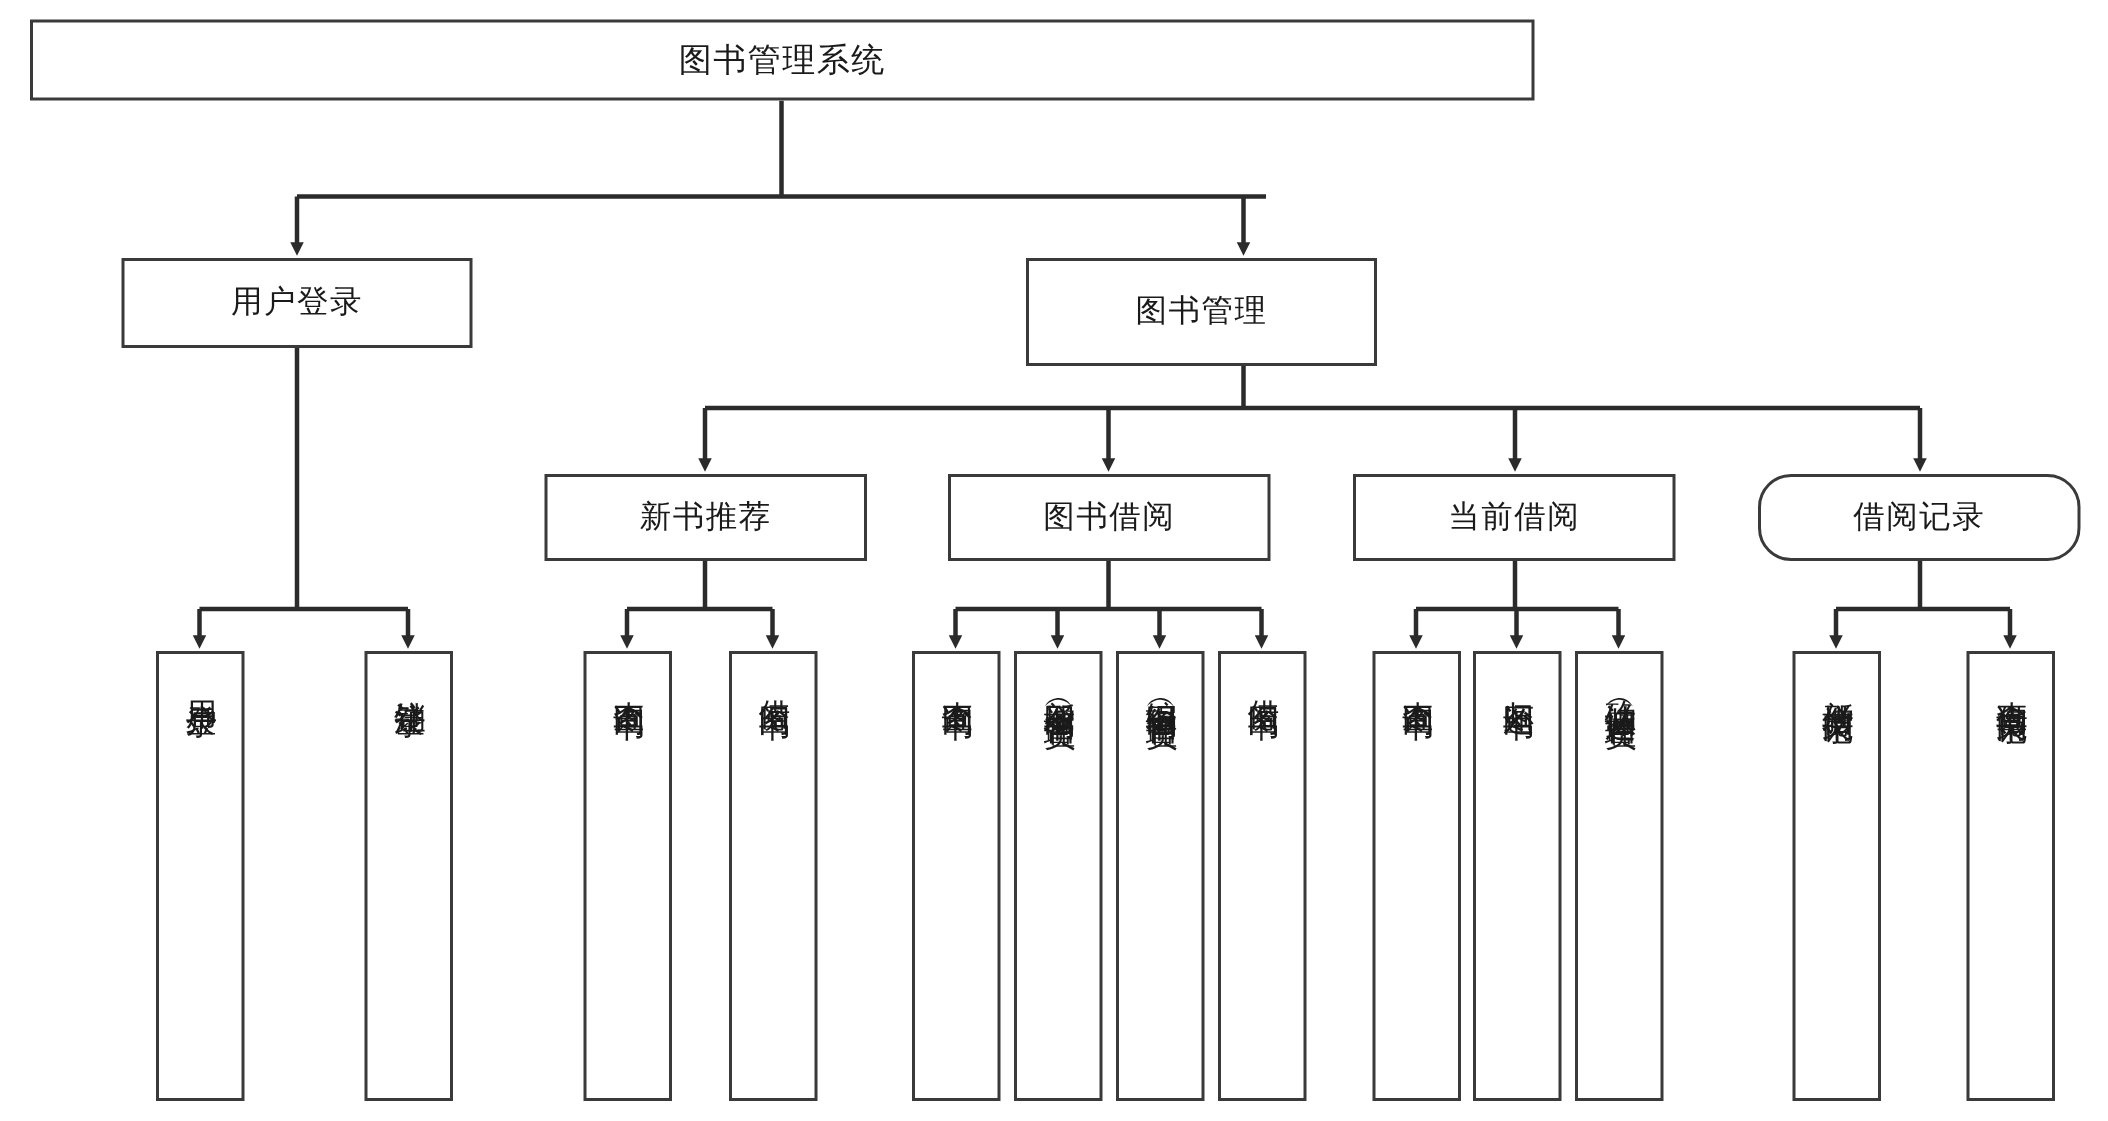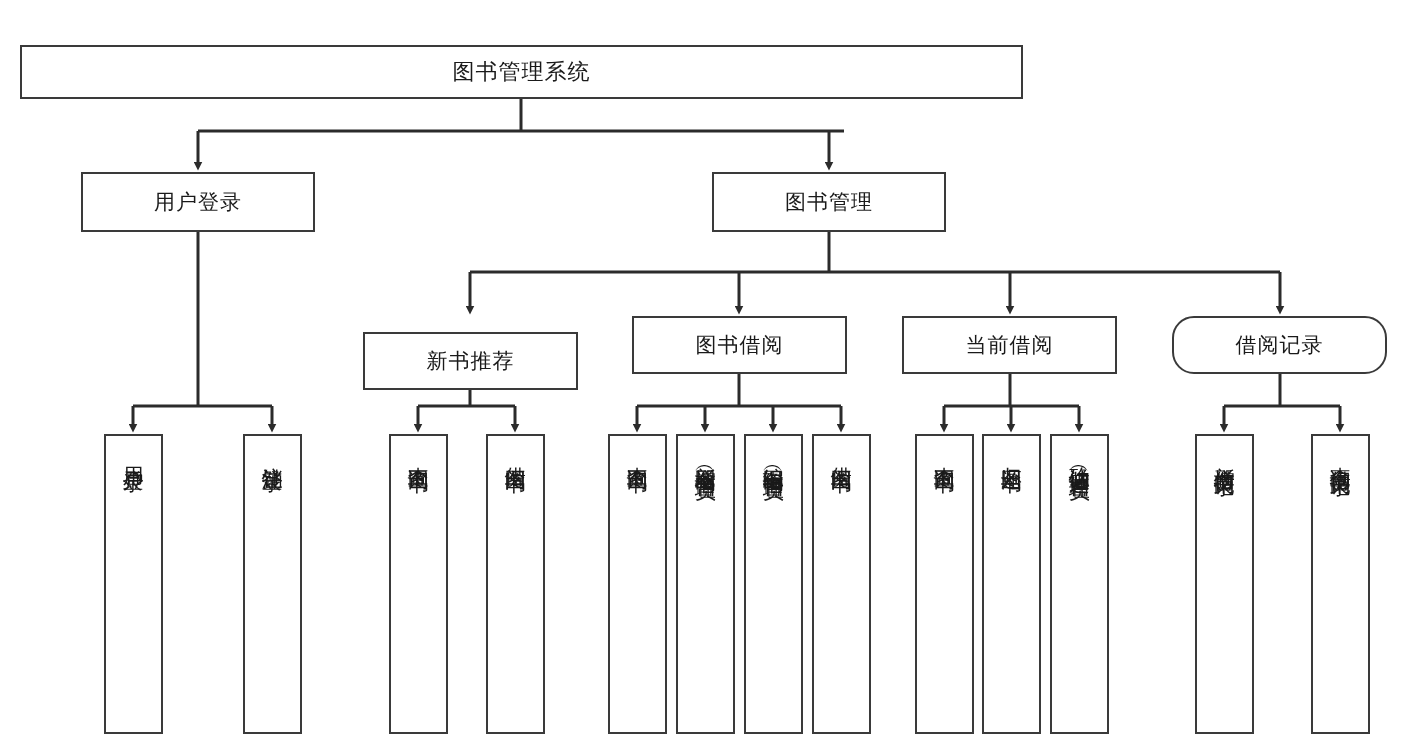--- a/index.html
+++ b/index.html
@@ -37,21 +37,20 @@
     color: #1a1a1a;
     text-align: center;
   }
   .node.h {
     font-size: 21px;
     line-height: 1.2;
     letter-spacing: 1px;
   }
   .node.root {
     font-size: 22px;
-    margin-top: 32px;
   }
   .node.v {
     align-items: flex-start;
     padding-top: 14px;
   }
   .node.v .vtext {
     writing-mode: vertical-rl;
     text-orientation: upright;
     font-size: 21px;
     line-height: 1.22;
@@ -122,25 +121,25 @@
     </g>
   </svg>
 
   <div class="node h root" style="left:20px; top:13px; width:1003px; height:54px;">
     <span>图书管理系统</span>
   </div>
 
   <div class="node h" style="left:81px; top:172px; width:234px; height:60px;">
     <span>用户登录</span>
   </div>
-  <div class="node h" style="left:712px; top:172px; width:234px; height:60px;">
+  <div class="node h" style="left:684px; top:172px; width:234px; height:72px;">
     <span>图书管理</span>
   </div>
 
-  <div class="node h" style="left:363px; top:316px; width:215px; height:58px;margin-top:16px;">
+  <div class="node h" style="left:363px; top:316px; width:215px; height:58px;">
     <span>新书推荐</span>
   </div>
   <div class="node h" style="left:632px; top:316px; width:215px; height:58px;">
     <span>图书借阅</span>
   </div>
   <div class="node h" style="left:902px; top:316px; width:215px; height:58px;">
     <span>当前借阅</span>
   </div>
   <div class="node h" style="left:1172px; top:316px; width:215px; height:58px;border-radius:22px;">
     <span>借阅记录</span>

